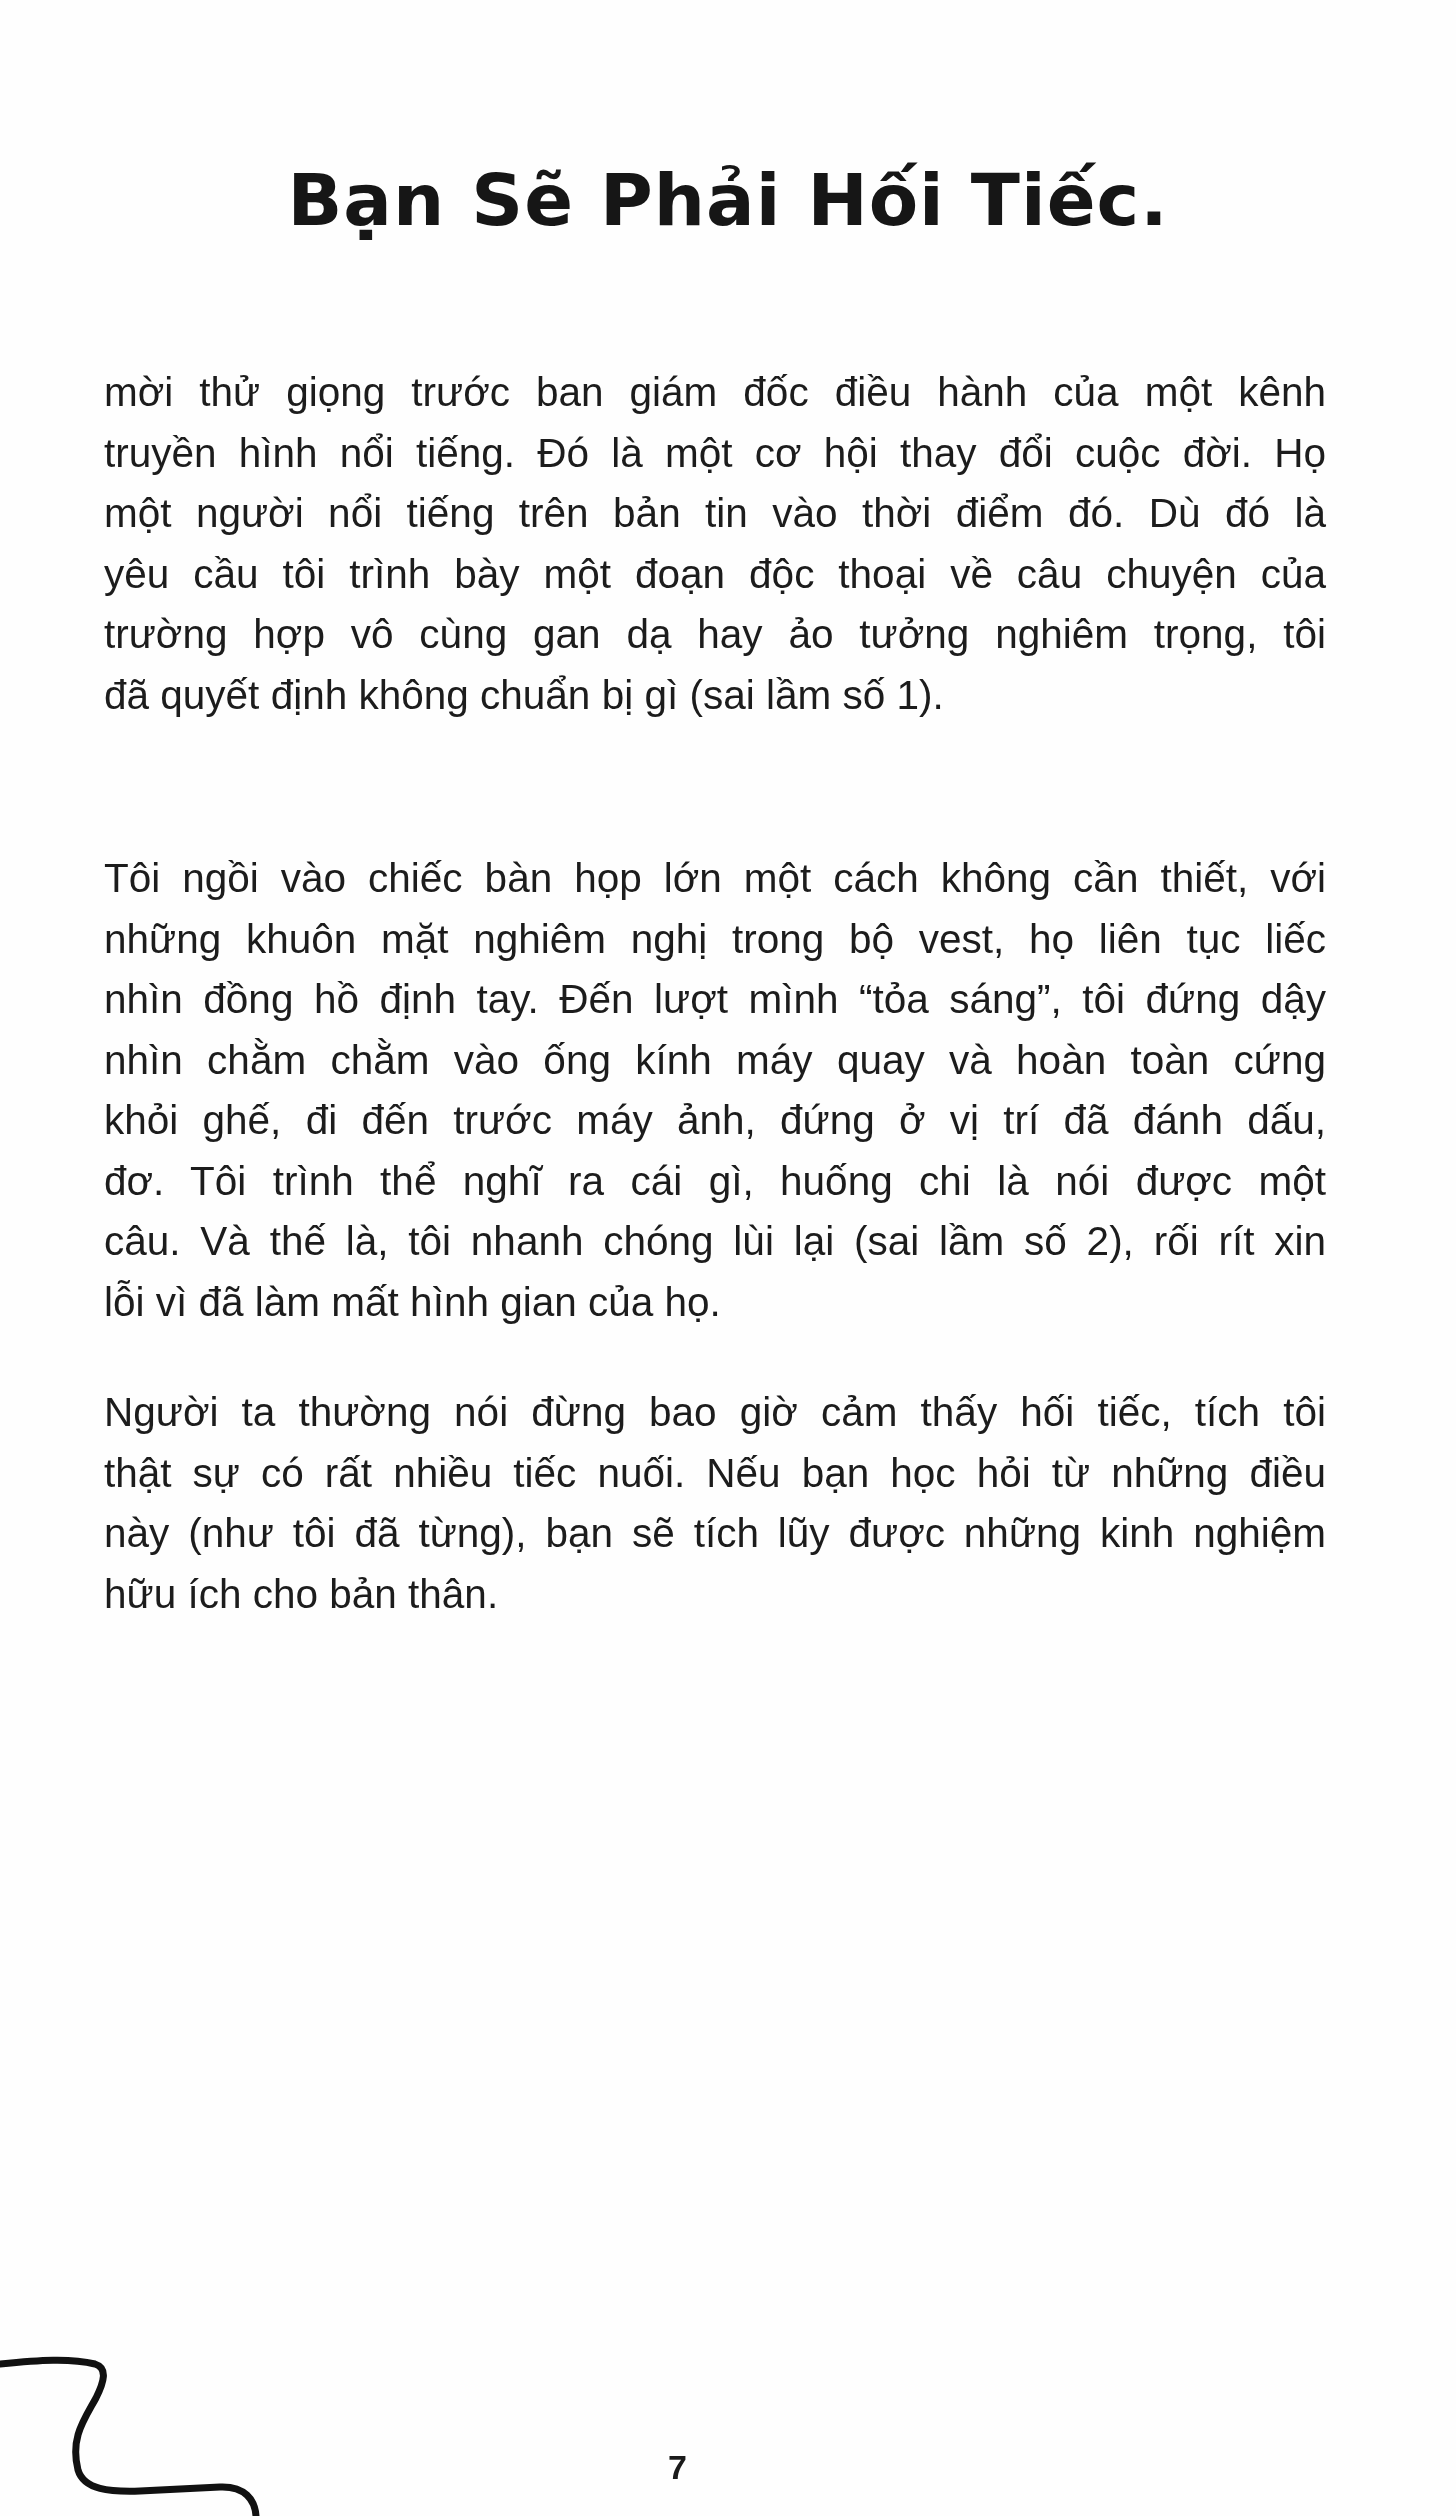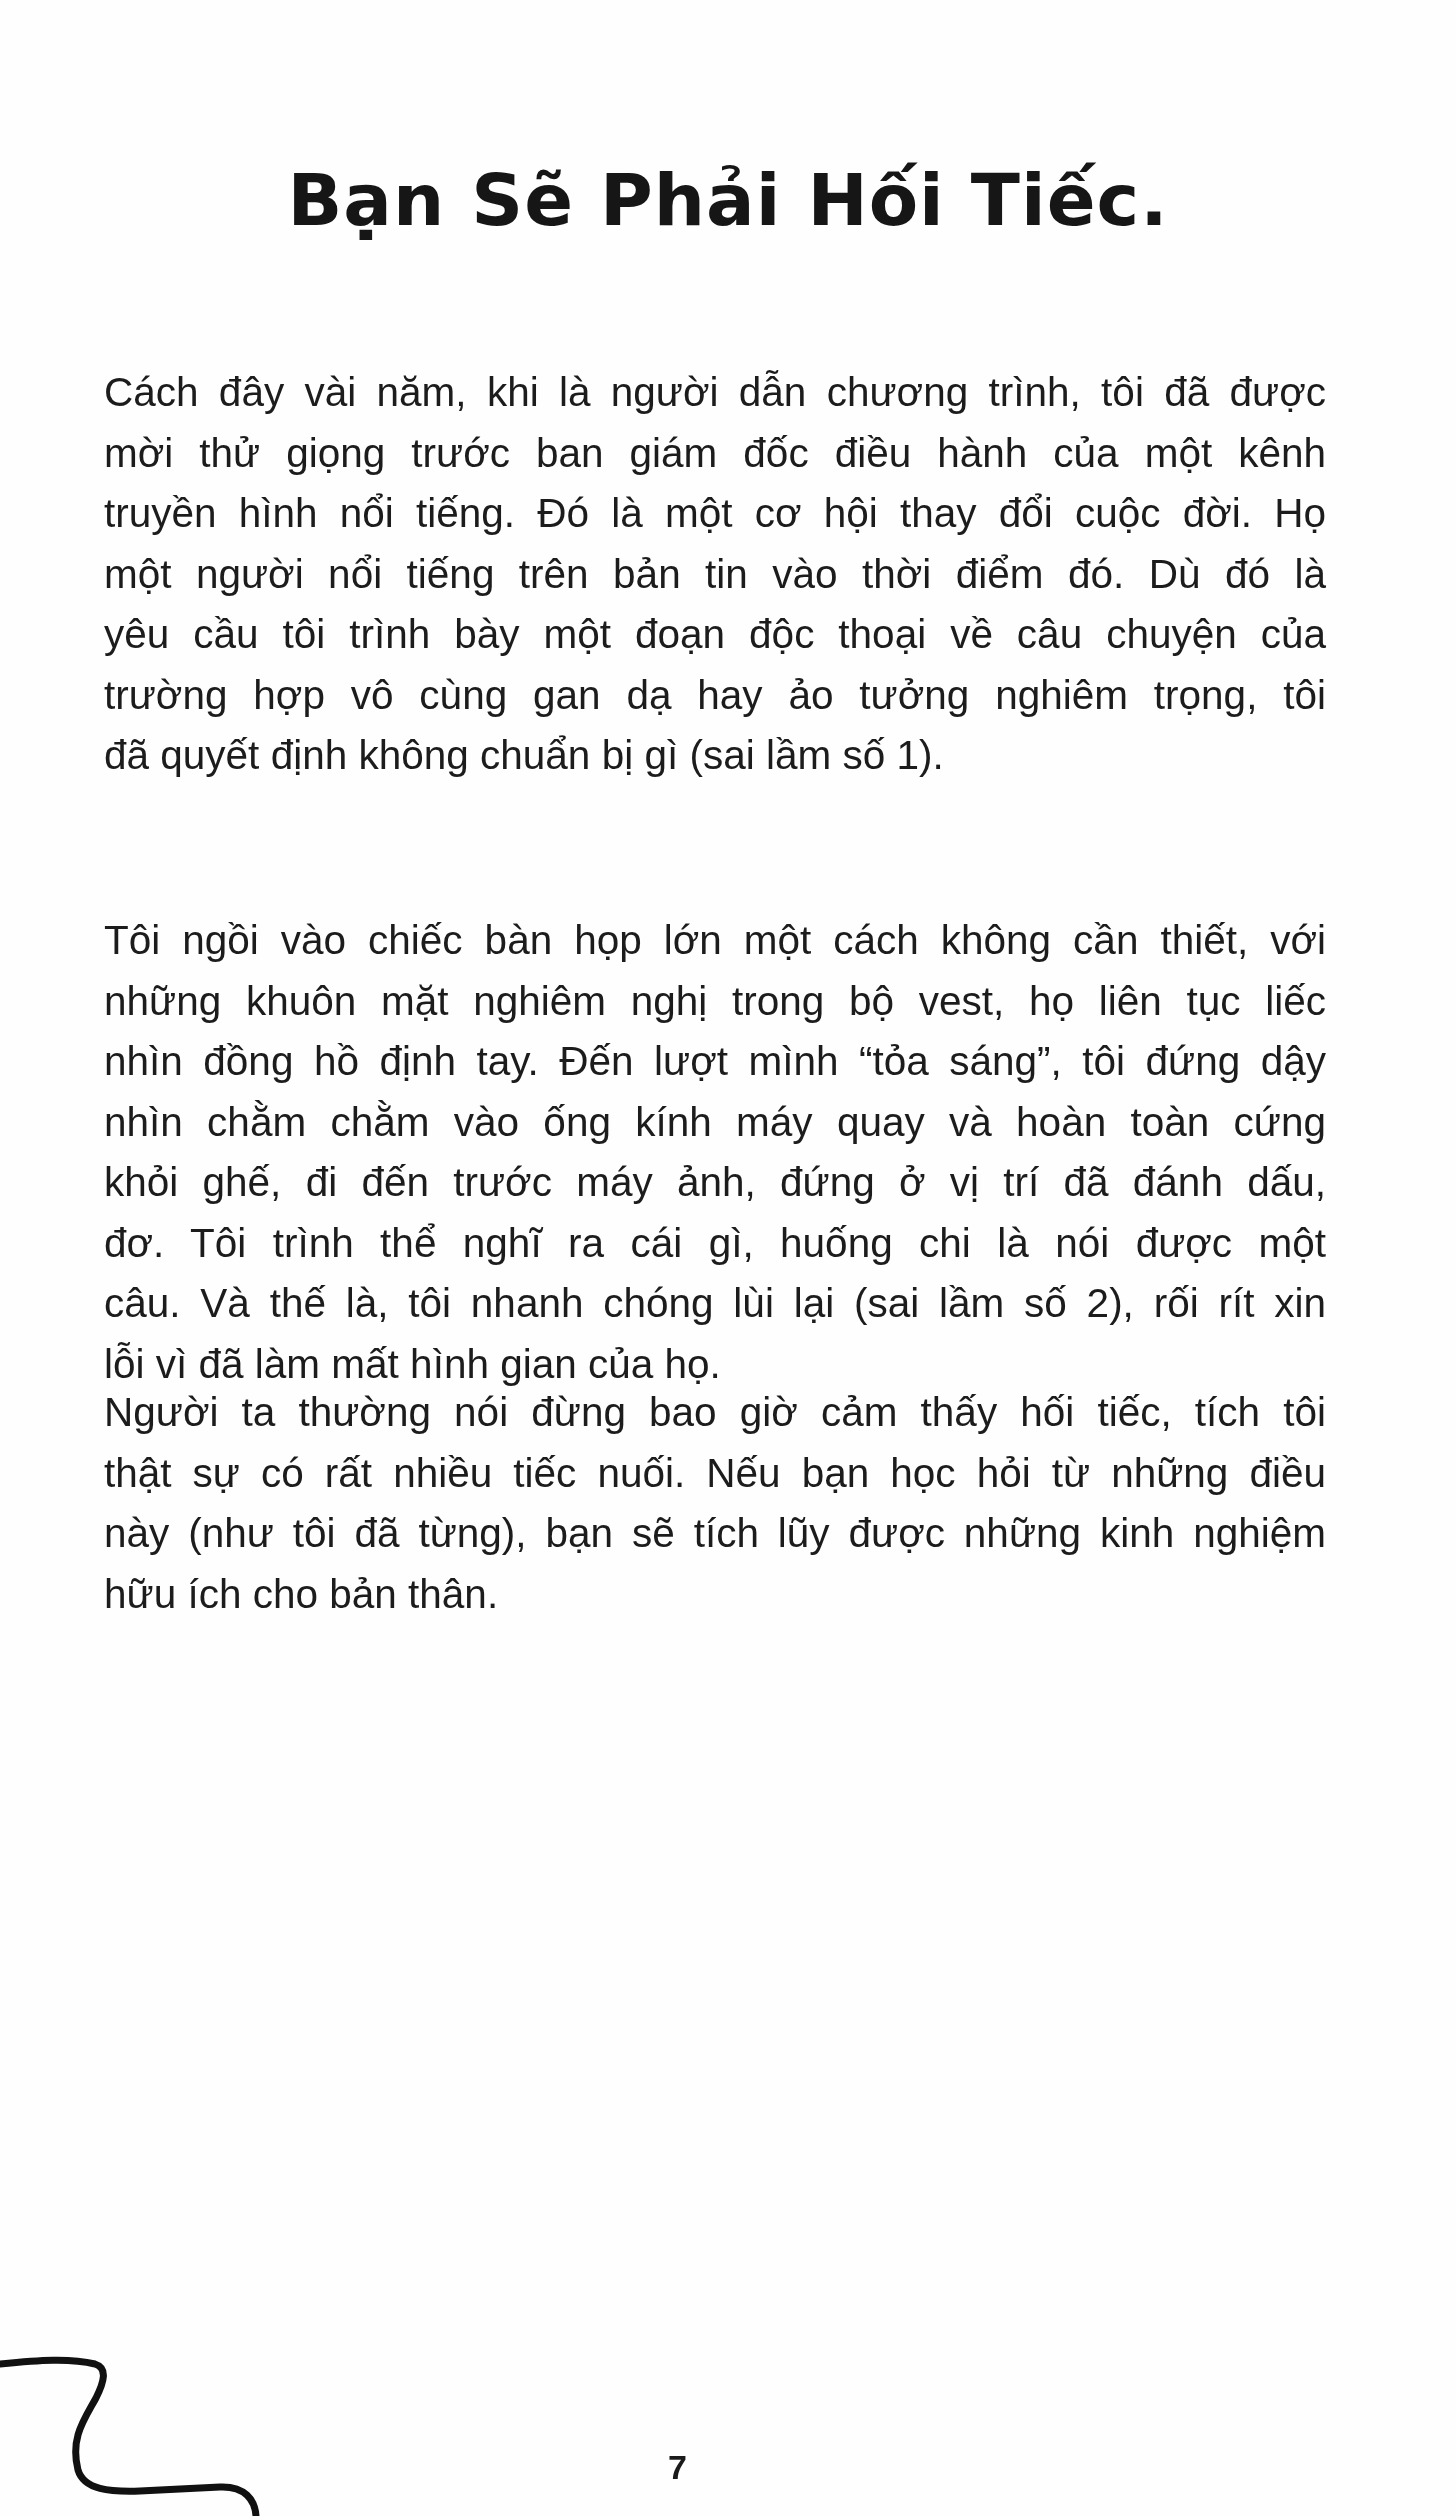--- a/index.html
+++ b/index.html
@@ -35,21 +35,21 @@
       line-height: 60.5px;
       color: #1c1c1c;
       margin: 0;
     }
     .body-text .line { display: block; white-space: nowrap; }
     .line.justify {
       text-align: justify;
       text-align-last: justify;
     }
     #para1 { top: 362px; }
-    #para2 { top: 910px; }
+    #para2 { top: 848px; }
     #para3 { top: 1382px; }
     .page-number {
       position: absolute;
       left: 668px;
       top: 2448px;
       font-family: "Liberation Sans", sans-serif;
       font-size: 34px;
       font-weight: bold;
       color: #1a1a1a;
     }
@@ -62,21 +62,20 @@
     }
   </style>
 </head>
 <body>
 
 <div class="page">
 
   <h1 class="title">Bạn Sẽ Phải Hối Tiếc.</h1>
 
   <div class="body-text" id="para1">
-    <span class="line justify">Cách đây vài năm, khi là người dẫn chương trình, tôi đã được</span>
     <span class="line justify">mời thử giọng trước ban giám đốc điều hành của một kênh</span>
     <span class="line justify">truyền hình nổi tiếng. Đó là một cơ hội thay đổi cuộc đời. Họ</span>
     <span class="line justify">một người nổi tiếng trên bản tin vào thời điểm đó. Dù đó là</span>
     <span class="line justify">yêu cầu tôi trình bày một đoạn độc thoại về câu chuyện của</span>
     <span class="line justify">trường hợp vô cùng gan dạ hay ảo tưởng nghiêm trọng, tôi</span>
     <span class="line">đã quyết định không chuẩn bị gì (sai lầm số 1).</span>
   </div>
 
   <div class="body-text" id="para2">
     <span class="line justify">Tôi ngồi vào chiếc bàn họp lớn một cách không cần thiết, với</span>

